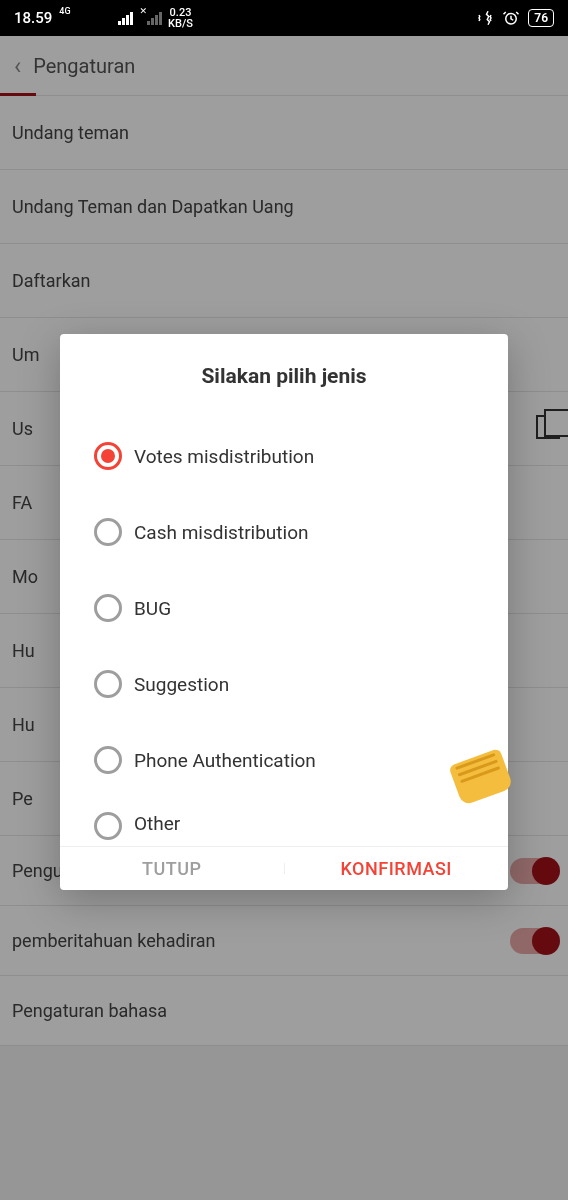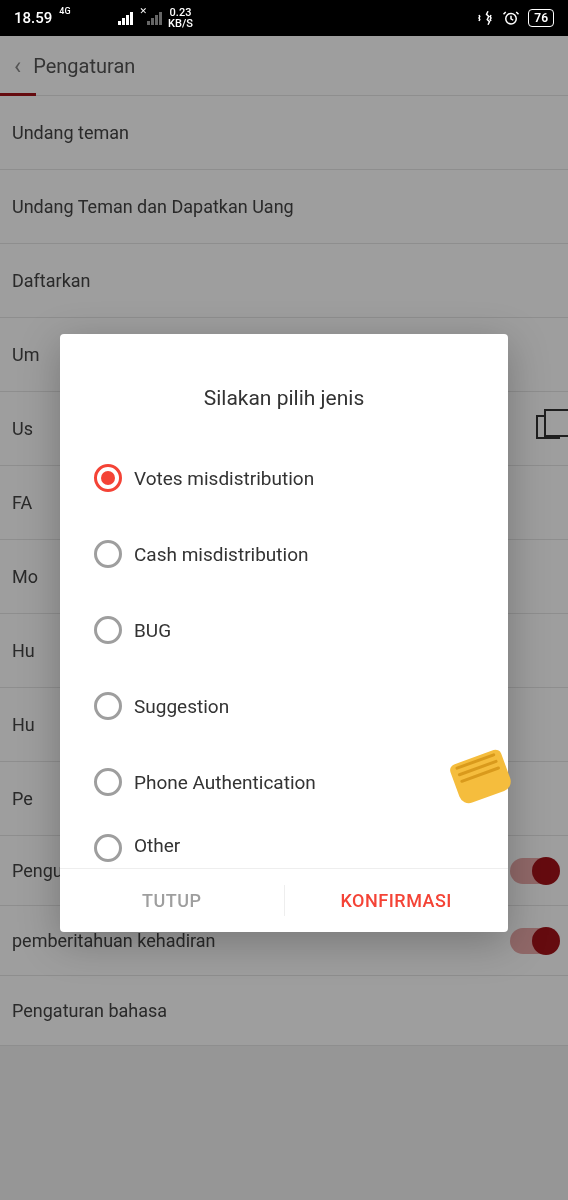--- a/index.html
+++ b/index.html
@@ -31,30 +31,30 @@
     .toggle { width: 46px; height: 26px; background: #e9a8a8; border-radius: 13px; position: relative; }
     .toggle .knob { position: absolute; width: 28px; height: 28px; background: #a31319; border-radius: 50%; top: -1px; right: -4px; }
     .copy-icon { width: 24px; height: 24px; border: 2px solid #333; position: relative; }
     .copy-icon::before { content: ''; position: absolute; width: 24px; height: 24px; border: 2px solid #333; top: -8px; left: 6px; background: #fff;}
 
     
     .scrim { position: absolute; inset: 36px 0 0 0; background: rgba(0,0,0,0.38); }
 
     
     .dialog { position: absolute; left: 60px; right: 60px; top: 334px; background: #fff; border-radius: 4px; box-shadow: 0 10px 40px rgba(0,0,0,0.25); display: flex; flex-direction: column; overflow: hidden;}
-    .dialog-title { text-align: center; font-size: 21px; color: #333; padding: 52px 10px 30px; font-weight: 400;}
+    .dialog-title { text-align: center; font-size: 21px; color: #333; padding: 30px 10px 30px; font-weight: 700;}
     .options { padding: 0 34px 0 34px; }
     .option { display: flex; align-items: center; gap: 12px; height: 76px; }
     .radio { width: 28px; height: 28px; border: 3px solid #9e9e9e; border-radius: 50%; flex-shrink: 0; position: relative; }
     .radio.selected { border-color: #f44336; }
     .radio.selected::after { content: ''; position: absolute; inset: 4px; background: #f44336; border-radius: 50%; }
     .option-label { font-size: 19px; color: #333; }
     .option.cut { height: 48px; align-items: flex-start; padding-top: 14px; overflow: hidden;}
     .option.cut .radio { margin-top: 0; }
-    .dialog-actions { display: flex; border-top: 1px solid #eee; height: 64px; text-align: center; }
+    .dialog-actions { display: flex; border-top: 1px solid #eee; height: 44px; text-align: center; }
     .dialog-btn { flex: 1; display: flex; align-items: center; justify-content: center; font-size: 18px; letter-spacing: 0.5px; font-weight: 500;}
     .dialog-btn.close { color: #9e9e9e; }
     .dialog-btn.confirm { color: #f44336; }
     .divider-v { width: 1px; background: #eee; margin: 16px 0;}
 
     
     .hand { position: absolute; width: 54px; height: 42px; background: #f5bd3d; border-radius: 6px 6px 10px 10px; transform: rotate(-20deg); }
     .hand::before { content:''; position:absolute; top: 3px; left: 6px; right: 6px; height: 3px; background: #d99a1c; box-shadow: 0 7px 0 #d99a1c, 0 14px 0 #d99a1c; border-radius: 2px;}
     .hand-wrap { position: absolute; top: 756px; left: 454px; }
 

